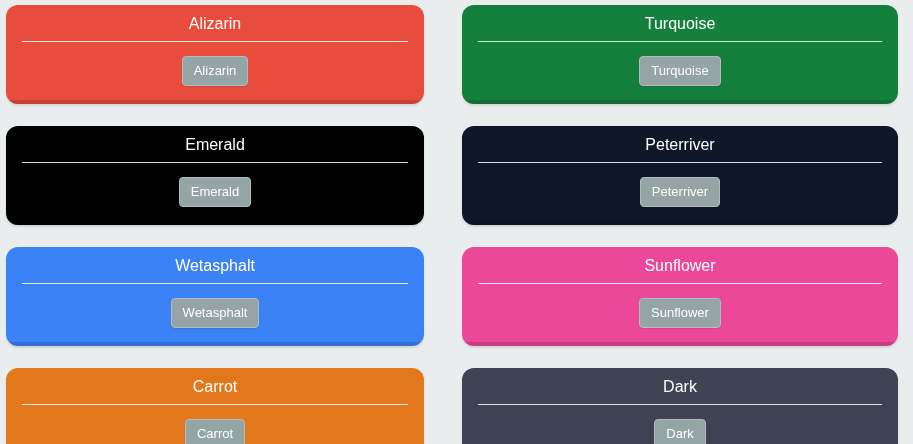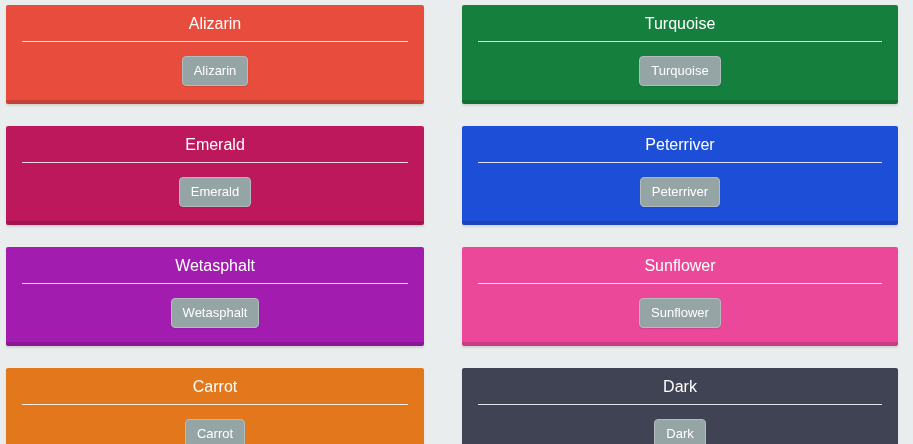--- a/index.html
+++ b/index.html
@@ -26,21 +26,21 @@
     padding-right: 28px;
     padding-bottom: 22px;
   }
   .col.right {
     padding-right: 0;
     padding-left: 10px;
   }
   .panel {
     box-sizing: border-box;
     width: 100%;
-    border-radius: 2px;
+    border-radius: 12px;
     padding: 6px 16px 18px 16px;
     box-shadow: 0 2px 2px rgba(0,0,0,0.10);
     position: relative;
     overflow: hidden;
   }
   .panel::after {
     content: "";
     position: absolute;
     left: 0;
     right: 0;
@@ -100,41 +100,41 @@
     <div class="panel" style="background: #15803d;">
       <h3 class="panel-title">Turquoise</h3>
       <hr class="panel-rule">
       <div class="panel-body">
         <button class="panel-btn">Turquoise</button>
       </div>
     </div>
   </div>
 
   <div class="col">
-    <div class="panel" style="background: #be185d;">
+    <div class="panel" style="background: #000000;">
       <h3 class="panel-title">Emerald</h3>
       <hr class="panel-rule">
       <div class="panel-body">
         <button class="panel-btn">Emerald</button>
       </div>
     </div>
   </div>
 
   <div class="col right">
-    <div class="panel" style="background: #1d4ed8;">
+    <div class="panel" style="background: #0f172a;">
       <h3 class="panel-title">Peterriver</h3>
       <hr class="panel-rule">
       <div class="panel-body">
         <button class="panel-btn">Peterriver</button>
       </div>
     </div>
   </div>
 
   <div class="col">
-    <div class="panel" style="background: #a21caf;">
+    <div class="panel" style="background: #3b82f6;">
       <h3 class="panel-title">Wetasphalt</h3>
       <hr class="panel-rule">
       <div class="panel-body">
         <button class="panel-btn">Wetasphalt</button>
       </div>
     </div>
   </div>
 
   <div class="col right">
     <div class="panel" style="background: #ec4899;">

